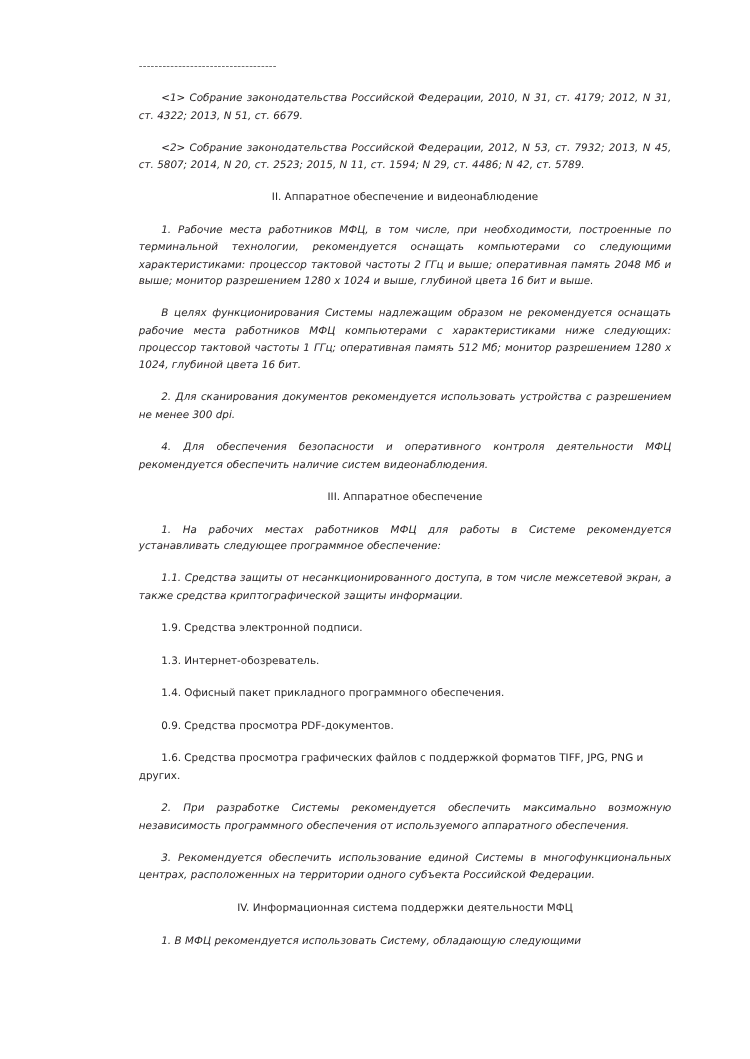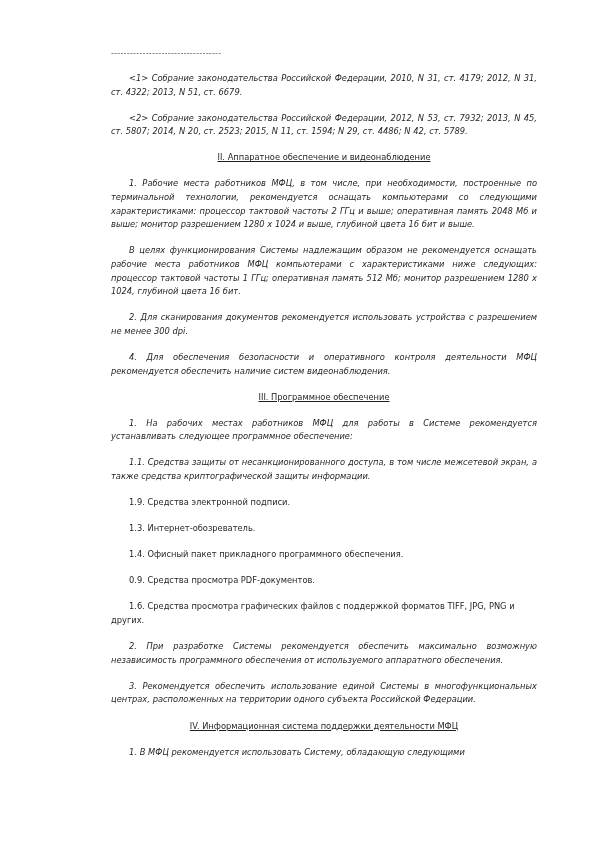--- a/index.html
+++ b/index.html
@@ -50,21 +50,20 @@
   p.para.last-line-left {
     text-align-last: left;
   }
   p.heading {
     margin: 0 0 12.5px 0;
     font-size: 8.3px;
     line-height: 13.6px;
     text-align: center;
     text-indent: 0;
     color: #231f20;
-    text-decoration: underline;
   }
   p.item {
     margin: 0 0 12.5px 0;
     font-size: 8.3px;
     line-height: 13.6px;
     text-align: justify;
     text-indent: 18px;
     color: #231f20;
   }
   p.item.short {
@@ -78,21 +77,21 @@
   <div class="doc-body">
     <div class="sep-line">-----------------------------------</div>
     <div id="blocks-container">
         <p class="para last-line-left">&lt;1&gt; Собрание законодательства Российской Федерации, 2010, N 31, ст. 4179; 2012, N 31, ст. 4322; 2013, N 51, ст. 6679.</p>
         <p class="para last-line-left">&lt;2&gt; Собрание законодательства Российской Федерации, 2012, N 53, ст. 7932; 2013, N 45, ст. 5807; 2014, N 20, ст. 2523; 2015, N 11, ст. 1594; N 29, ст. 4486; N 42, ст. 5789.</p>
         <p class="heading">II. Аппаратное обеспечение и видеонаблюдение</p>
         <p class="para last-line-left">1. Рабочие места работников МФЦ, в том числе, при необходимости, построенные по терминальной технологии, рекомендуется оснащать компьютерами со следующими характеристиками: процессор тактовой частоты 2 ГГц и выше; оперативная память 2048 Мб и выше; монитор разрешением 1280 x 1024 и выше, глубиной цвета 16 бит и выше.</p>
         <p class="para last-line-left">В целях функционирования Системы надлежащим образом не рекомендуется оснащать рабочие места работников МФЦ компьютерами с характеристиками ниже следующих: процессор тактовой частоты 1 ГГц; оперативная память 512 Мб; монитор разрешением 1280 x 1024, глубиной цвета 16 бит.</p>
         <p class="para last-line-left">2. Для сканирования документов рекомендуется использовать устройства с разрешением не менее 300 dpi.</p>
         <p class="para last-line-left">4. Для обеспечения безопасности и оперативного контроля деятельности МФЦ рекомендуется обеспечить наличие систем видеонаблюдения.</p>
-        <p class="heading">III. Программное обеспечение</p>
+        <p class="heading">III. Аппаратное обеспечение</p>
         <p class="para last-line-left">1. На рабочих местах работников МФЦ для работы в Системе рекомендуется устанавливать следующее программное обеспечение:</p>
         <p class="para last-line-left">1.1. Средства защиты от несанкционированного доступа, в том числе межсетевой экран, а также средства криптографической защиты информации.</p>
         <p class="item short">1.9. Средства электронной подписи.</p>
         <p class="item short">1.3. Интернет-обозреватель.</p>
         <p class="item short">1.4. Офисный пакет прикладного программного обеспечения.</p>
         <p class="item short">0.9. Средства просмотра PDF-документов.</p>
         <p class="item short">1.6. Средства просмотра графических файлов с поддержкой форматов TIFF, JPG, PNG и других.</p>
         <p class="para last-line-left">2. При разработке Системы рекомендуется обеспечить максимально возможную независимость программного обеспечения от используемого аппаратного обеспечения.</p>
         <p class="para last-line-left">3. Рекомендуется обеспечить использование единой Системы в многофункциональных центрах, расположенных на территории одного субъекта Российской Федерации.</p>
         <p class="heading">IV. Информационная система поддержки деятельности МФЦ</p>

